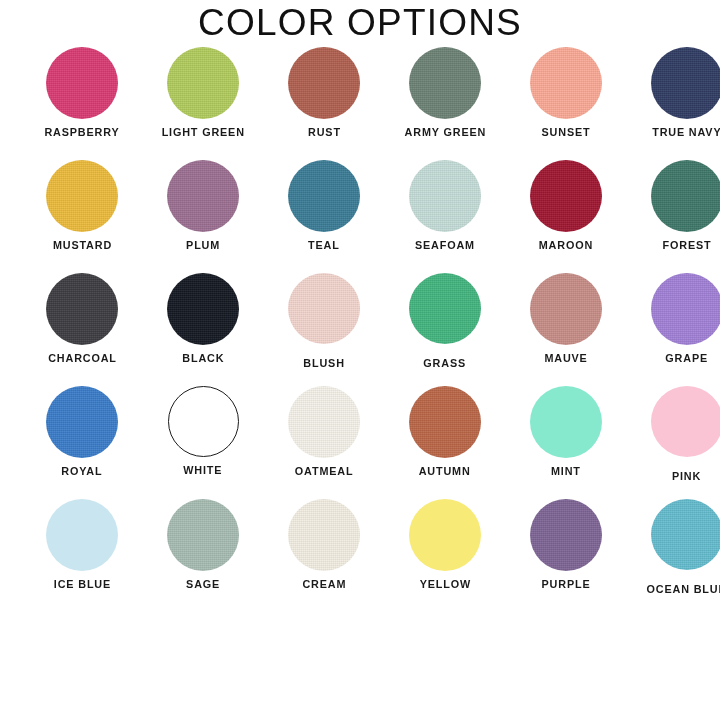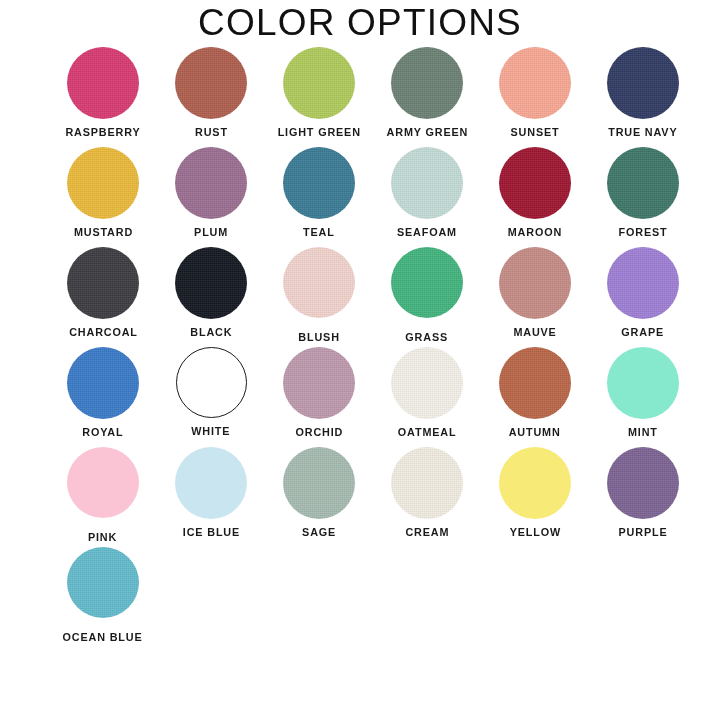--- a/index.html
+++ b/index.html
@@ -36,27 +36,28 @@
     letter-spacing: 1.2px;
     color: #111111;
     line-height: 42px;
     white-space: nowrap;
   }
 
   
   .grid {
     position: absolute;
     top: 44px;
-    left: 49px;
+    left: 28px;
     width: 648px;
     display: grid;
     grid-template-columns: repeat(6, 108px);
     grid-auto-rows: 100px;
     row-gap: 0px;
     column-gap: 0px;
+    gap: 13px;
   }
 
   .cell {
     position: relative;
     width: 108px;
     height: 100px;
     display: flex;
     flex-direction: column;
     align-items: center;
   }
@@ -104,28 +105,28 @@
 <div id="page">
 
   <div class="title">COLOR OPTIONS</div>
 
   <div class="grid" id="swatch-grid">
       <div class="cell">
         <div class="swatch" style="background-color: rgb(217, 58, 114);"></div>
         <div class="label">RASPBERRY</div>
       </div>
       <div class="cell">
+        <div class="swatch" style="background-color: rgb(177, 203, 91);"></div>
+        <div class="label">LIGHT GREEN</div>
+      </div>
+      <div class="cell">
         <div class="swatch" style="background-color: rgb(176, 95, 78);"></div>
         <div class="label">RUST</div>
       </div>
       <div class="cell">
-        <div class="swatch" style="background-color: rgb(177, 203, 91);"></div>
-        <div class="label">LIGHT GREEN</div>
-      </div>
-      <div class="cell">
         <div class="swatch" style="background-color: rgb(108, 129, 116);"></div>
         <div class="label">ARMY GREEN</div>
       </div>
       <div class="cell">
         <div class="swatch" style="background-color: rgb(249, 168, 148);"></div>
         <div class="label">SUNSET</div>
       </div>
       <div class="cell">
         <div class="swatch" style="background-color: rgb(48, 59, 99);"></div>
         <div class="label">TRUE NAVY</div>
@@ -180,24 +181,20 @@
       </div>
       <div class="cell">
         <div class="swatch" style="background-color: rgb(58, 123, 200);"></div>
         <div class="label">ROYAL</div>
       </div>
       <div class="cell">
         <div class="swatch flat outlined" style="background-color: rgb(255, 255, 255);"></div>
         <div class="label">WHITE</div>
       </div>
       <div class="cell">
-        <div class="swatch" style="background-color: rgb(190, 154, 174);"></div>
-        <div class="label">ORCHID</div>
-      </div>
-      <div class="cell">
         <div class="swatch" style="background-color: rgb(243, 241, 232);"></div>
         <div class="label">OATMEAL</div>
       </div>
       <div class="cell">
         <div class="swatch" style="background-color: rgb(186, 102, 71);"></div>
         <div class="label">AUTUMN</div>
       </div>
       <div class="cell">
         <div class="swatch flat" style="background-color: rgb(134, 233, 206);"></div>
         <div class="label">MINT</div>

